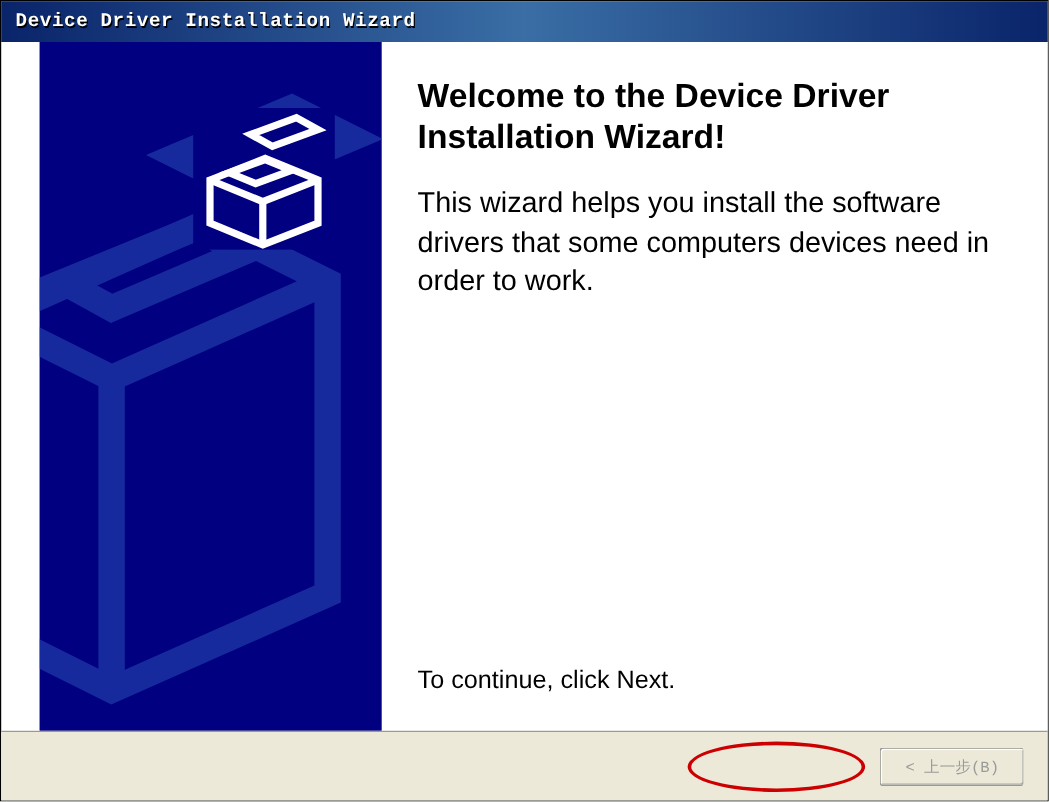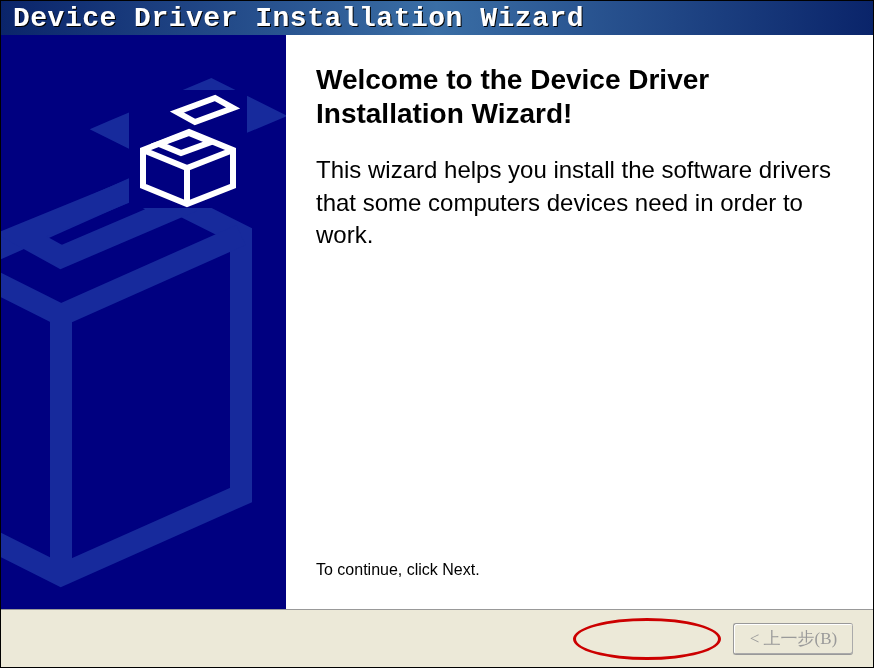--- a/index.html
+++ b/index.html
@@ -25,28 +25,29 @@
       background: linear-gradient(to right, #0A246A, #3A6EA5, #0A246A);
       height: 34px;
       display: flex;
       align-items: center;
       padding: 0 12px;
     }
     .titlebar-text {
       color: #ffffff;
       font-family: "Courier New", monospace;
       font-weight: bold;
-      font-size: 28px;
+      font-size: 16px;
       text-shadow: 1px 1px 0 #000;
       letter-spacing: 0.5px;
     }
     .content-area {
       flex: 1;
       display: flex;
       background: #ffffff;
+      margin-left: 32px;
     }
     .left-panel {
       width: 285px;
       background: #000080;
       position: relative;
       overflow: hidden;
     }
     .left-panel svg {
       position: absolute;
       top: 0;
@@ -64,21 +65,21 @@
       color: #000000;
       line-height: 1.2;
       margin-bottom: 24px;
     }
     .wizard-description {
       font-size: 24px;
       color: #000000;
       line-height: 1.35;
     }
     .wizard-continue {
-      font-size: 16px;
+      font-size: 21px;
       color: #000000;
       margin-top: auto;
       margin-bottom: 10px;
     }
     .button-bar {
       height: 58px;
       background: #ECE9D8;
       border-top: 1px solid #999999;
       display: flex;
       align-items: center;
@@ -86,22 +87,22 @@
       padding: 0 20px;
       gap: 0;
       position: relative;
     }
     .btn {
       height: 32px;
       min-width: 120px;
       background: #ECE9D8;
       border: 1px solid #999;
       border-radius: 3px;
-      font-size: 17px;
-      font-family: Liberation Serif, serif;
+      font-size: 13px;
+      font-family: Liberation Mono, monospace;
       cursor: pointer;
       padding: 0 14px;
       display: inline-flex;
       align-items: center;
       justify-content: center;
       box-shadow: inset 1px 1px 0 #fff, inset -1px -1px 0 #aaa;
     }
     .btn-disabled {
       color: #9a9a9a;
       cursor: default;

